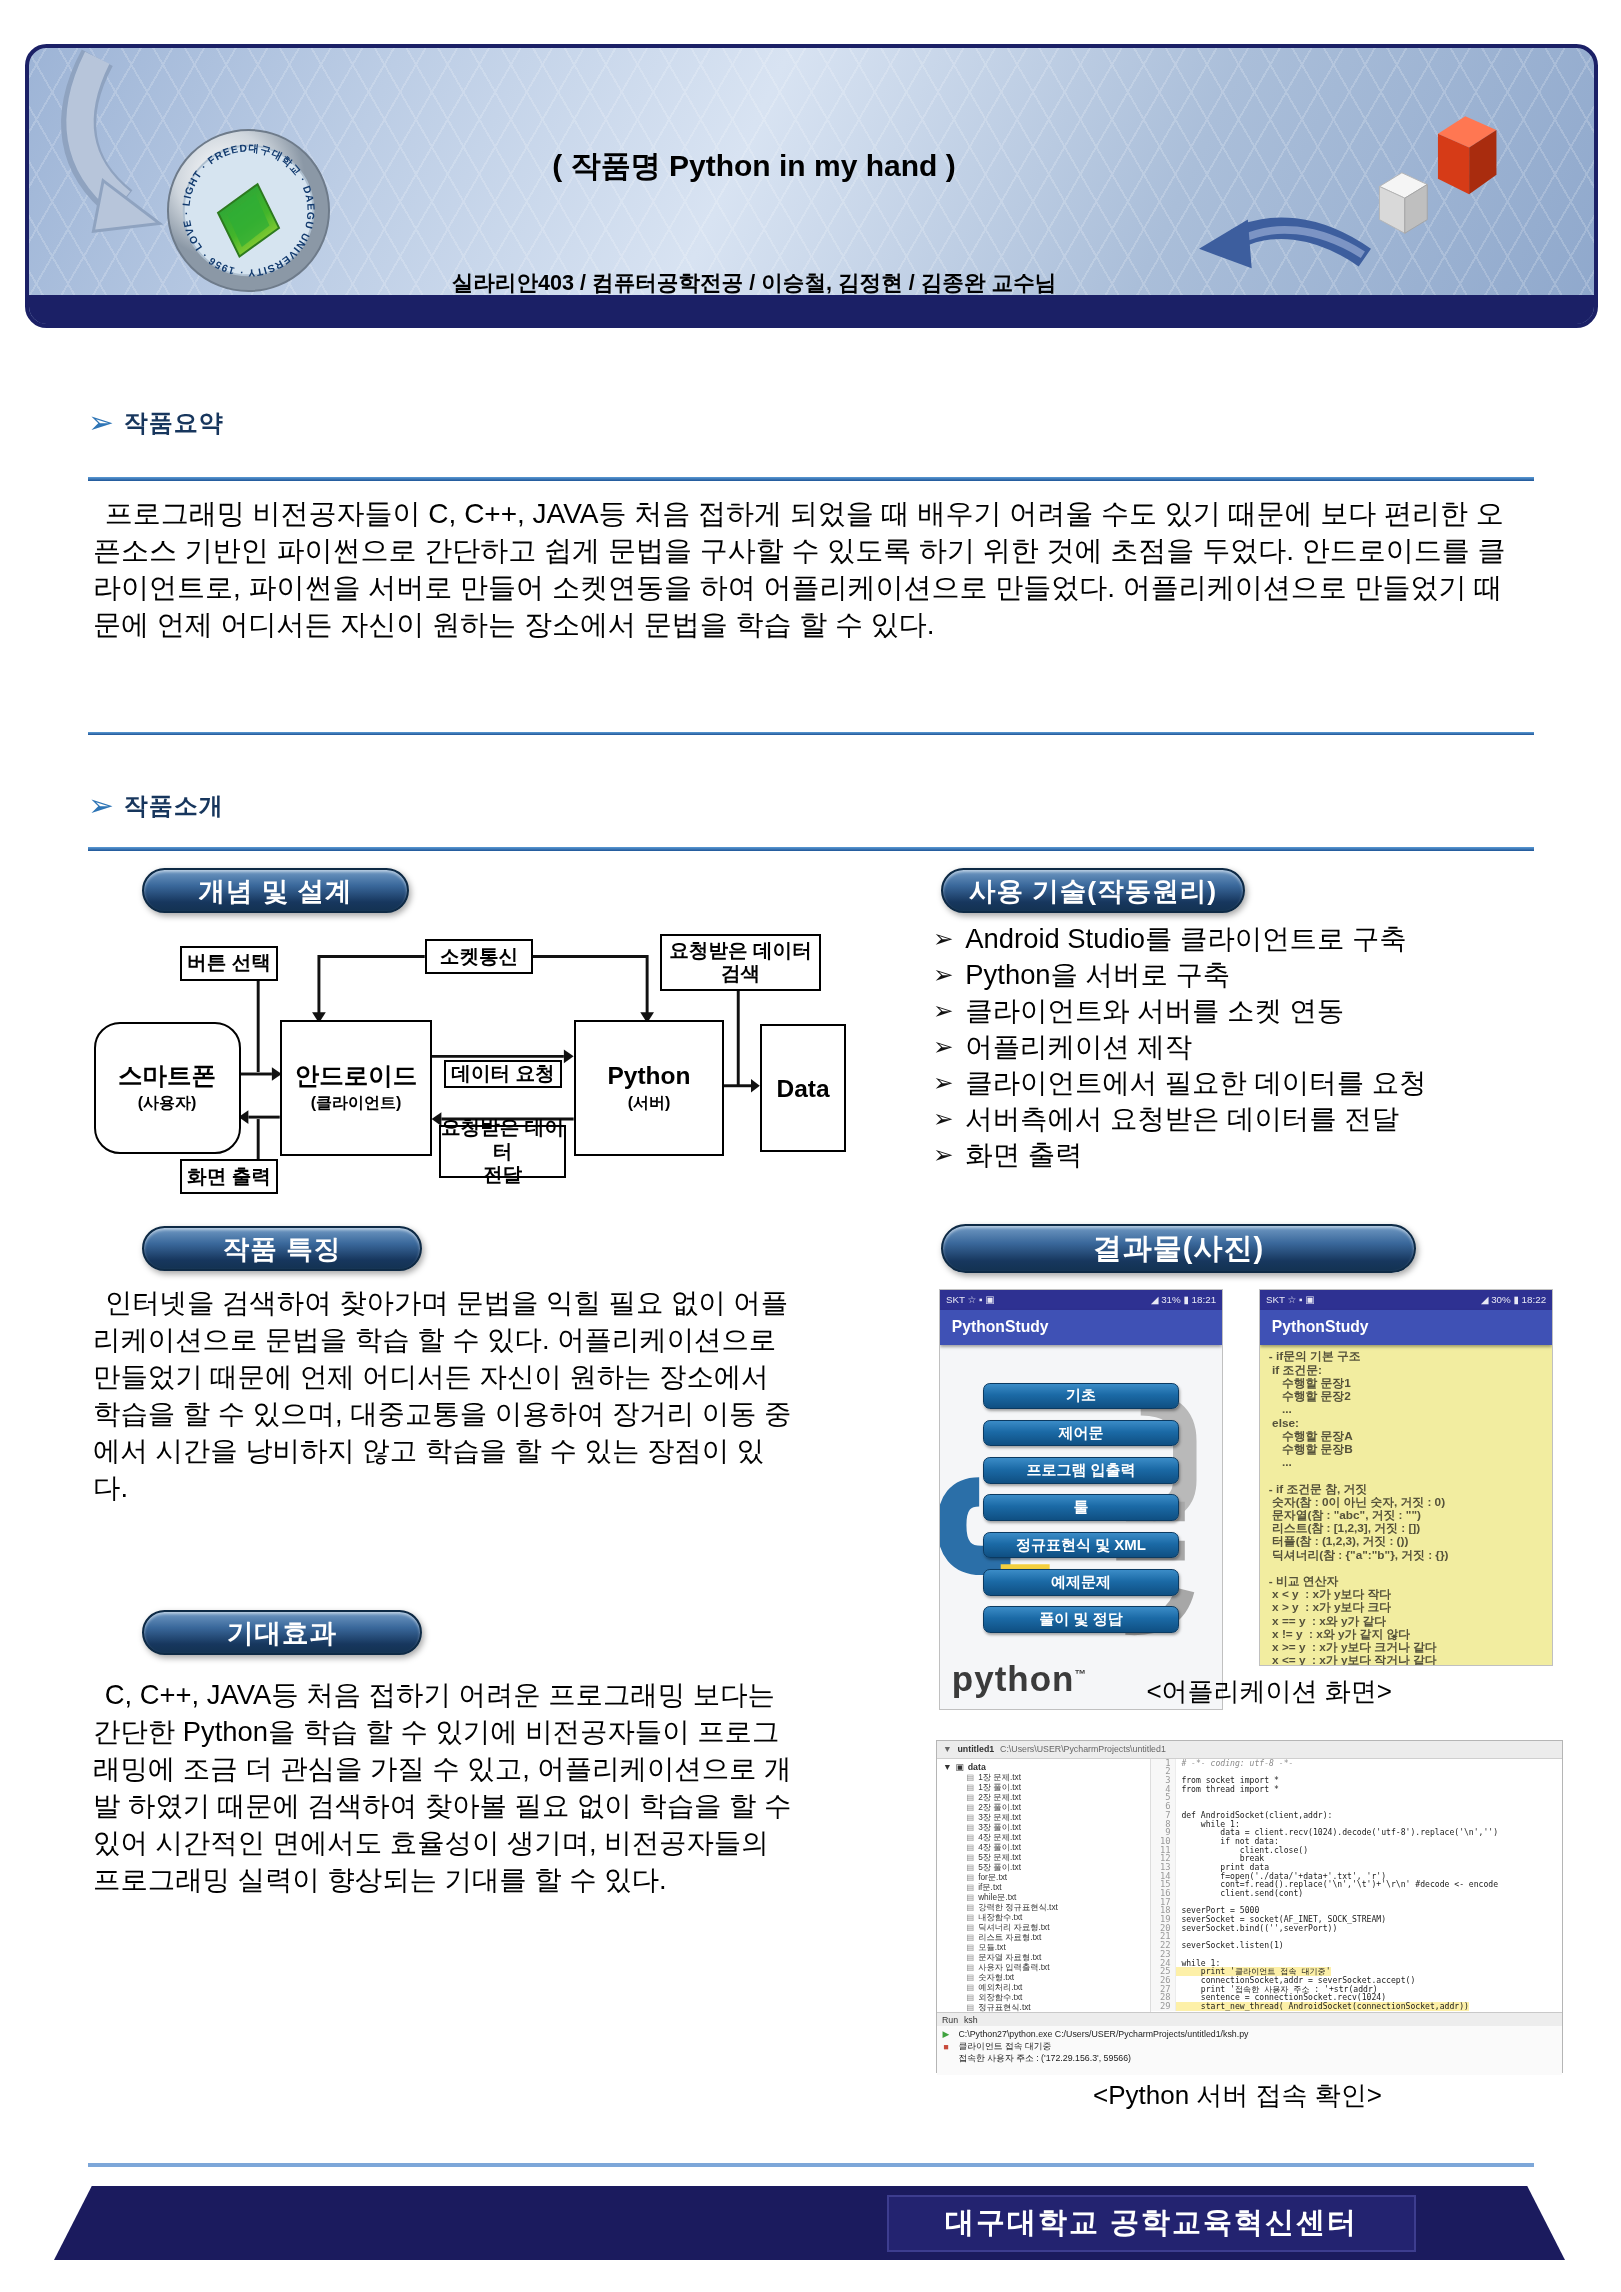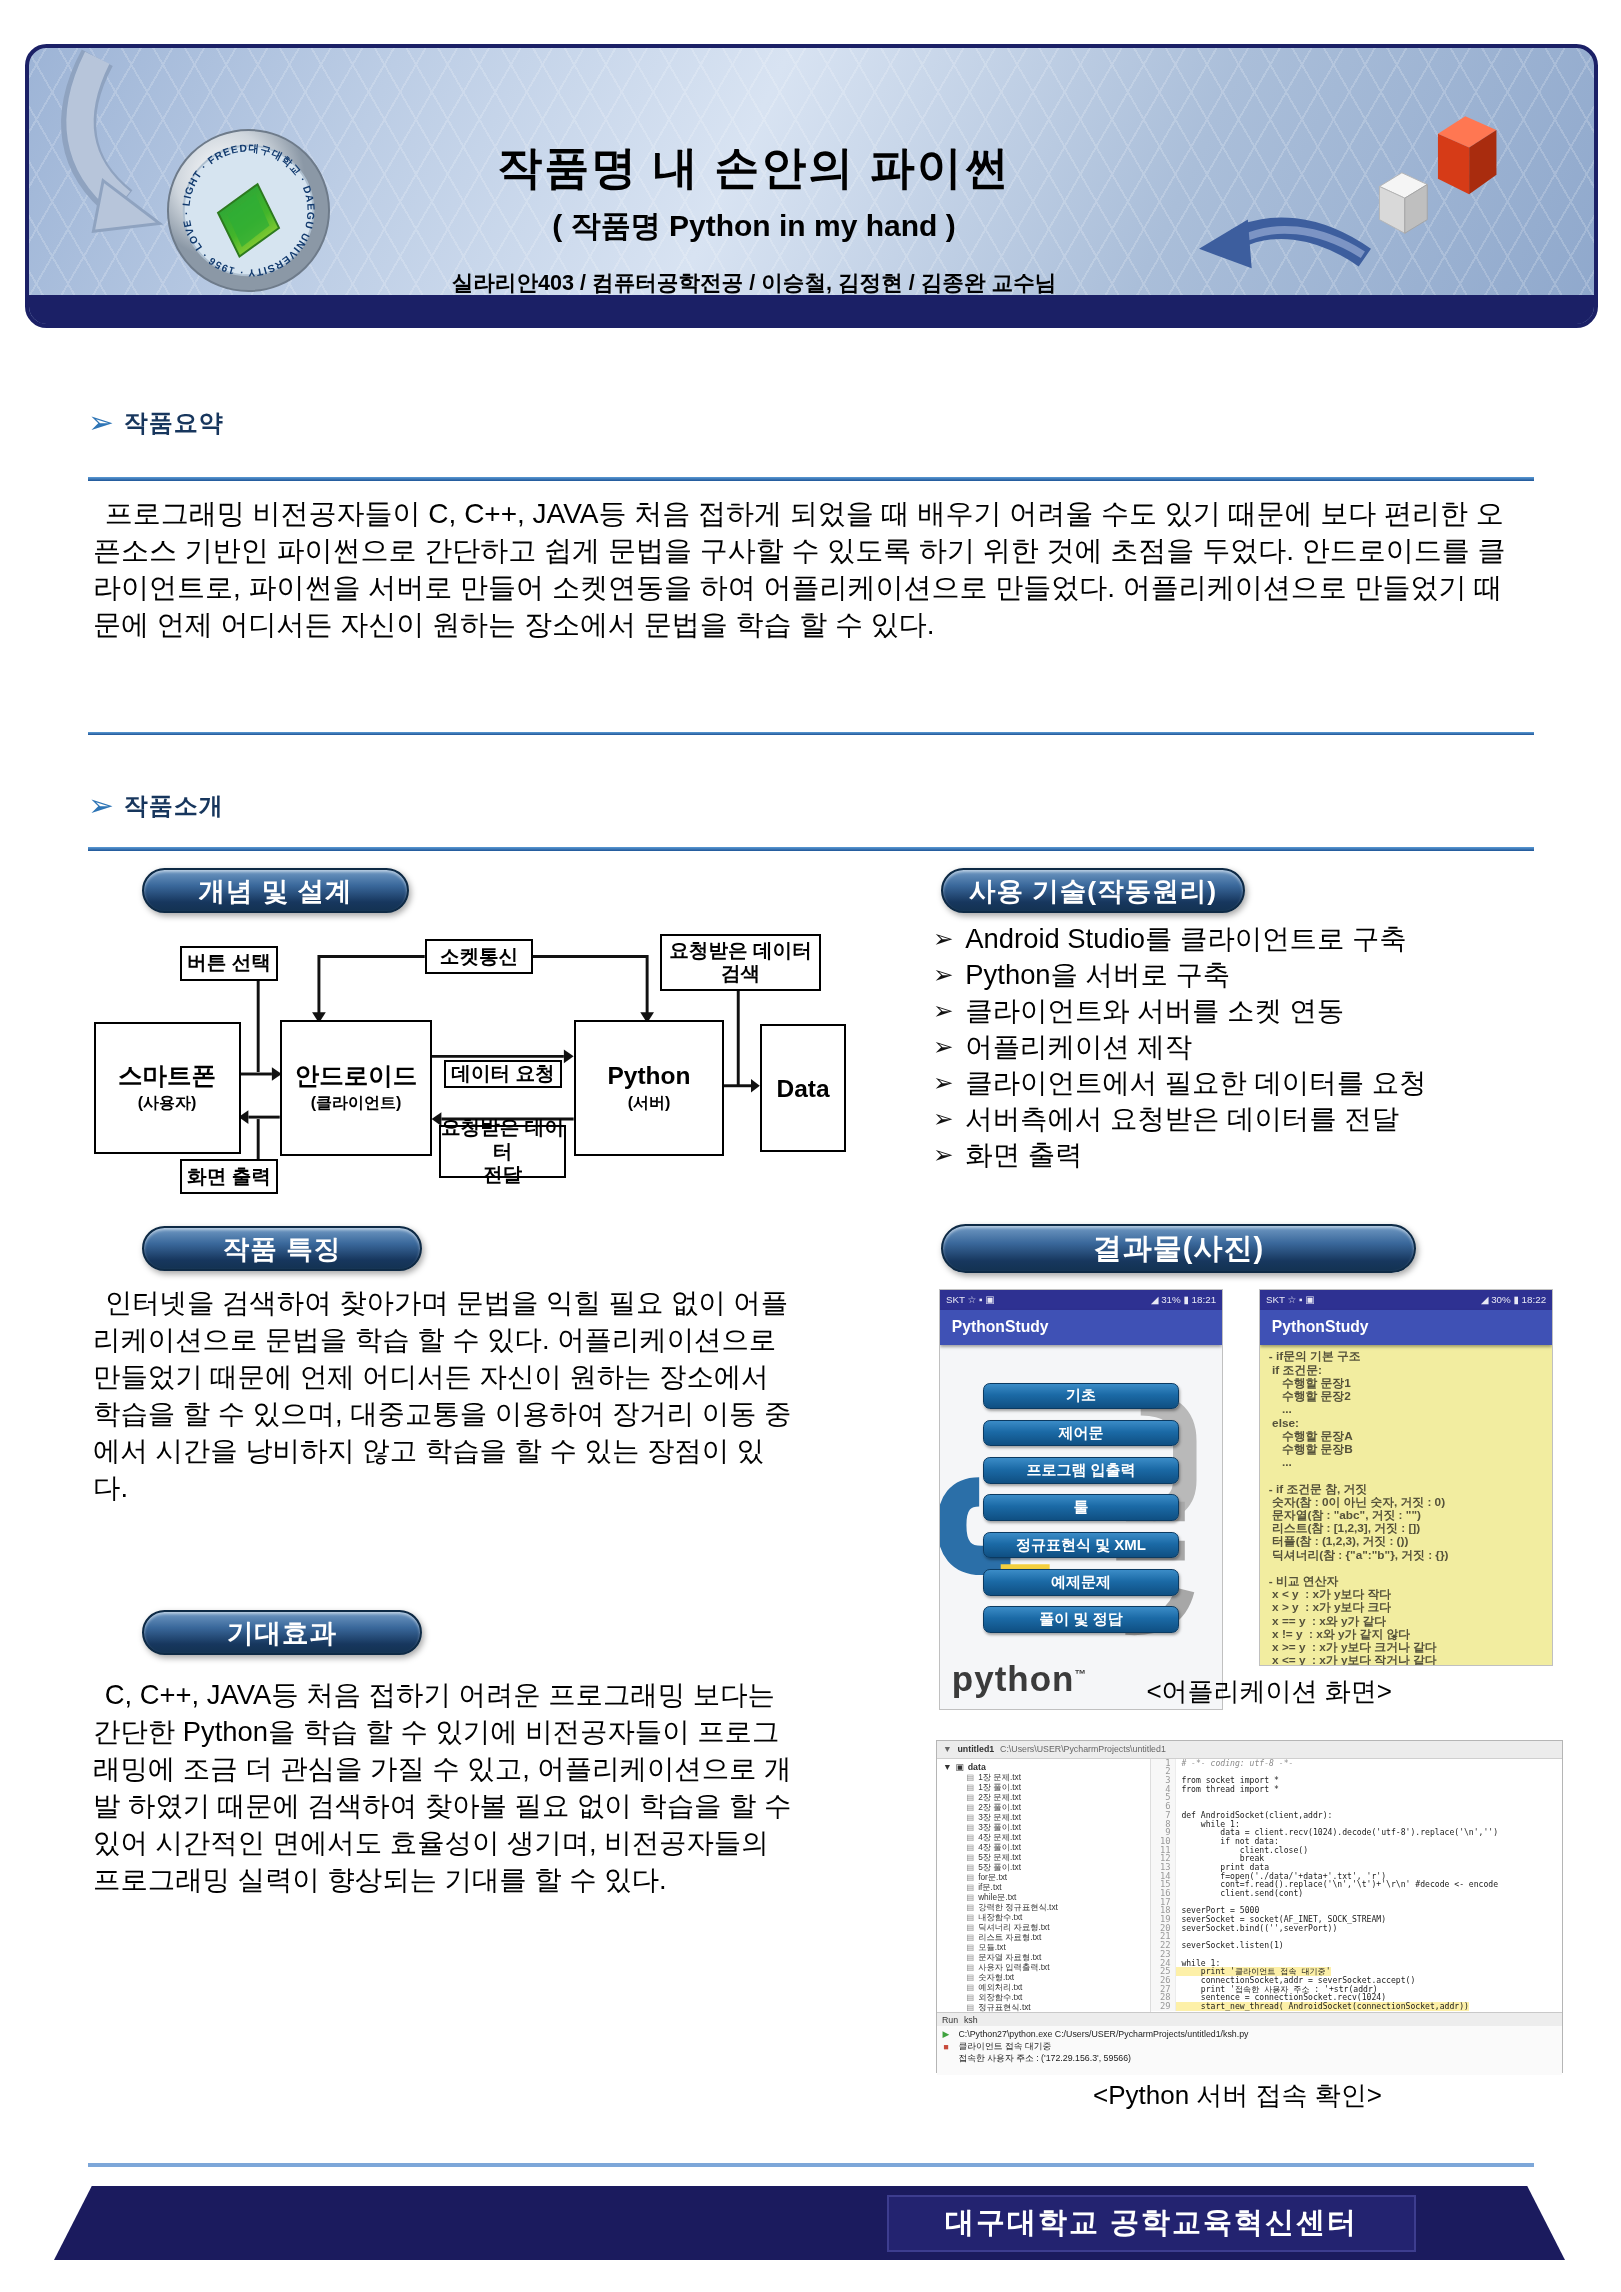--- a/index.html
+++ b/index.html
@@ -152,21 +152,20 @@
       <path id="ringPath" d="M84,24 a60,60 0 1,1 -0.01,0" fill="none"></path>
       <text font-size="10.5" fill="#123a6e" font-weight="bold" letter-spacing="1">
         <textPath href="#ringPath">대구대학교 · DAEGU UNIVERSITY · 1956 · LOVE · LIGHT · FREEDOM</textPath>
       </text>
       <g transform="rotate(14 84 94)">
         <path d="M84,56 L116,94 L84,132 L52,94 Z" fill="url(#gGreen)" stroke="#2d7a1f" stroke-width="2"></path>
         <path d="M84,66 L106,94 L84,122 L62,94 Z" fill="#2fae35" opacity="0.75"></path>
       </g>
     </svg>
     <div class="titles">
-      <div class="title">작품명 내 손안의 파이썬</div>
       <div class="subtitle">( 작품명  Python in my hand )</div>
     </div>
     <div class="authors">실라리안403 / 컴퓨터공학전공 / 이승철, 김정현 / 김종완 교수님</div>
     <div class="header-bottom"></div>
   </div>
 
   <div class="sec-head" style="left:88px;top:404px;">
     <span class="arr">➢</span>
     <span class="lbl">작품요약</span>
   </div>
@@ -203,21 +202,21 @@
       <g fill="#111">
         <polygon points="202,141 212,148 202,155"></polygon>
         <polygon points="178,185 168,192 178,199"></polygon>
         <polygon points="243,85 257,85 250,96"></polygon>
         <polygon points="578,85 592,85 585,96"></polygon>
         <polygon points="500,123 510,130 500,137"></polygon>
         <polygon points="375,187 365,194 375,201"></polygon>
         <polygon points="691,153 700,160 691,167"></polygon>
       </g>
     </svg>
-    <div class="dbox" style="left:19.6px;top:93px;width:147px;height:132px;">
+    <div class="dbox" style="left:19.6px;top:93px;width:147px;height:132px;border-radius:26px;">
       <div class="t1">스마트폰</div>
       <div class="t2">(사용자)</div>
     </div>
     <div class="dbox" style="left:206px;top:91px;width:152px;height:136px;">
       <div class="t1">안드로이드</div>
       <div class="t2">(클라이언트)</div>
     </div>
     <div class="dbox" style="left:500px;top:91px;width:150px;height:136px;">
       <div class="t1">Python</div>
       <div class="t2">(서버)</div>

